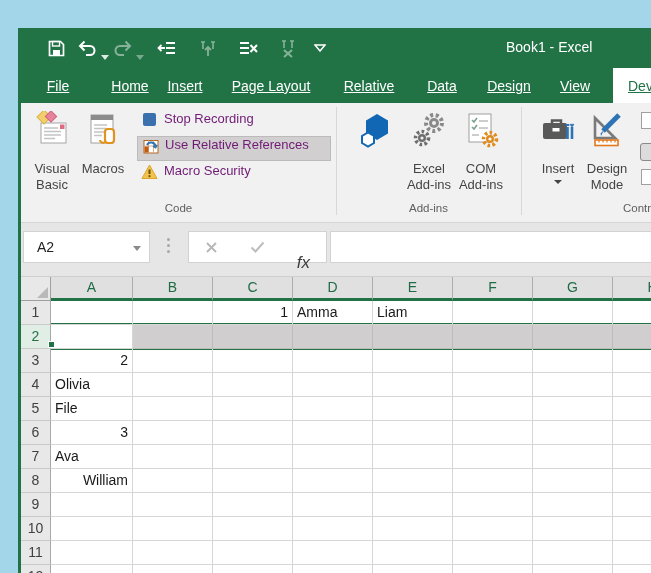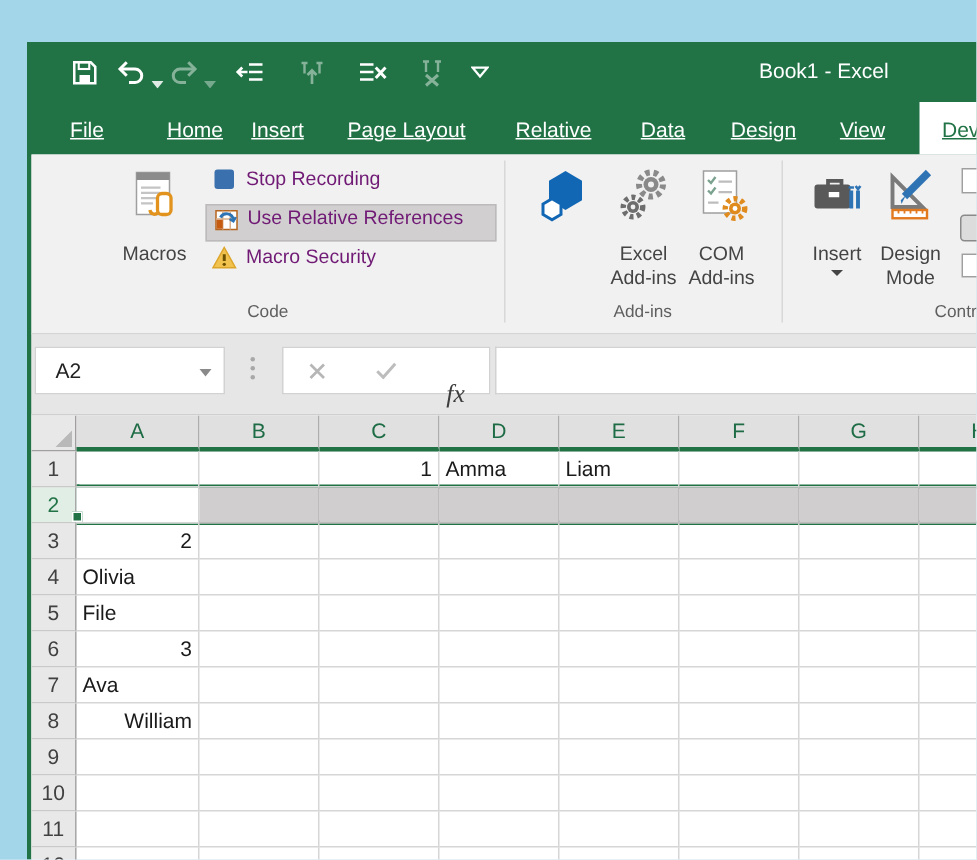--- a/index.html
+++ b/index.html
@@ -34,21 +34,21 @@
 
   
   #fbar-row{left:21px;top:223px;width:630px;height:53px;background:#e6e6e6;}
   .whitebox{position:absolute;top:8px;height:32px;background:#fff;border:1px solid #d2d2d2;box-sizing:border-box;}
   #namebox{left:2px;width:127px;}
   #namebox .nb-text{position:absolute;left:13px;top:7px;font-size:14px;color:#222;text-align:center;}
   #nb-caret{position:absolute;right:8px;top:14px;width:0;height:0;border-left:4px solid transparent;border-right:4px solid transparent;border-top:5px solid #8a8a8a;}
   #dots{position:absolute;left:146px;top:15px;width:3px;height:18px;}
   #dots i{display:block;width:3px;height:3px;border-radius:50%;background:#a8a8a8;margin-bottom:3px;}
   #fx-box{left:167px;width:139px;display:flex;align-items:center;justify-content:space-around;}
-  #fx-label{font-family:Liberation Serif, serif;font-style:italic;font-size:17px;color:#3d3d3d;margin-top:32px;}
+  #fx-label{font-family:Liberation Sans, sans-serif;font-style:italic;font-size:17px;color:#3d3d3d;margin-top:32px;}
   #formula-input{left:309px;width:321px;border-right:none;}
 
   
   #sheet{left:21px;top:276px;width:630px;height:297px;background:#fff;overflow:hidden;border-top:1px solid #cfcfcf;}
   #sheet>div{position:absolute;box-sizing:border-box;}
   .corner{background:#e9e8e8;border-right:1px solid #9f9f9f;border-bottom:1px solid #9f9f9f;}
   .corner-tri{position:absolute !important;right:2px;bottom:2px;width:0;height:0;
       border-left:11px solid transparent;border-bottom:11px solid #b9b9b9;}
   .colhead{background:#e1e0e0;color:#1e6c45;font-size:14px;text-align:center;line-height:21px;
       border-right:1px solid #adadad;border-bottom:3px solid #217346;}
@@ -137,20 +137,33 @@
     <div class="tab" style="left:204px;width:98px">Page Layout</div>
     <div class="tab" style="left:314px;width:74px">Relative</div>
     <div class="tab" style="left:400px;width:48px">Data</div>
     <div class="tab" style="left:460px;width:62px">Design</div>
     <div class="tab" style="left:534px;width:46px">View</div>
     <div class="tab tab-active" style="left:595px;width:38px">Dev</div>
   </div>
 
   <div id="ribbon" class="abs">
 
+    <div class="bigbtn" style="left:7px;width:48px">
+      <svg width="38" height="38" viewBox="0 0 38 38" style="margin-top:4px">
+        <rect x="8" y="12" width="25" height="20" fill="#fff" stroke="#a6a6a6"></rect>
+        <path d="M11 17 h14 M11 20.5 h17 M11 24 h17 M11 27.5 h11" stroke="#c4c4c4" stroke-width="1.5" fill="none"></path>
+        <rect x="27" y="13.5" width="4.5" height="4.5" fill="#e06a80"></rect>
+        <rect x="6" y="1" width="10" height="10" transform="rotate(45 11 6)" fill="#f2cf6c" stroke="#d9b44a"></rect>
+        <rect x="14" y="1.5" width="8" height="8" transform="rotate(45 18 5.5)" fill="#e8849a" stroke="#cf6079"></rect>
+      </svg>
+      <div class="blines">
+        <div>Visual</div>
+        <div>Basic</div>
+      </div>
+    </div>
     <div class="bigbtn" style="left:58px;width:48px">
       <svg width="38" height="38" viewBox="0 0 38 38" style="margin-top:4px">
         <rect x="7" y="4" width="22" height="28" fill="#fff" stroke="#9f9f9f"></rect>
         <rect x="7" y="4" width="22" height="5" fill="#8c8c8c"></rect>
         <path d="M10 14 h13 M10 17.5 h13 M10 21 h13 M10 24.5 h8" stroke="#c4c4c4" stroke-width="1.5" fill="none"></path>
         <rect x="21" y="18" width="9" height="14" rx="3" fill="#fff" stroke="#e2931d" stroke-width="2.2"></rect>
         <path d="M21 31 a3 3 0 0 1 -5 -2" fill="none" stroke="#e2931d" stroke-width="2.2"></path>
       </svg>
       <div class="blines">
         <div>Macros</div>

